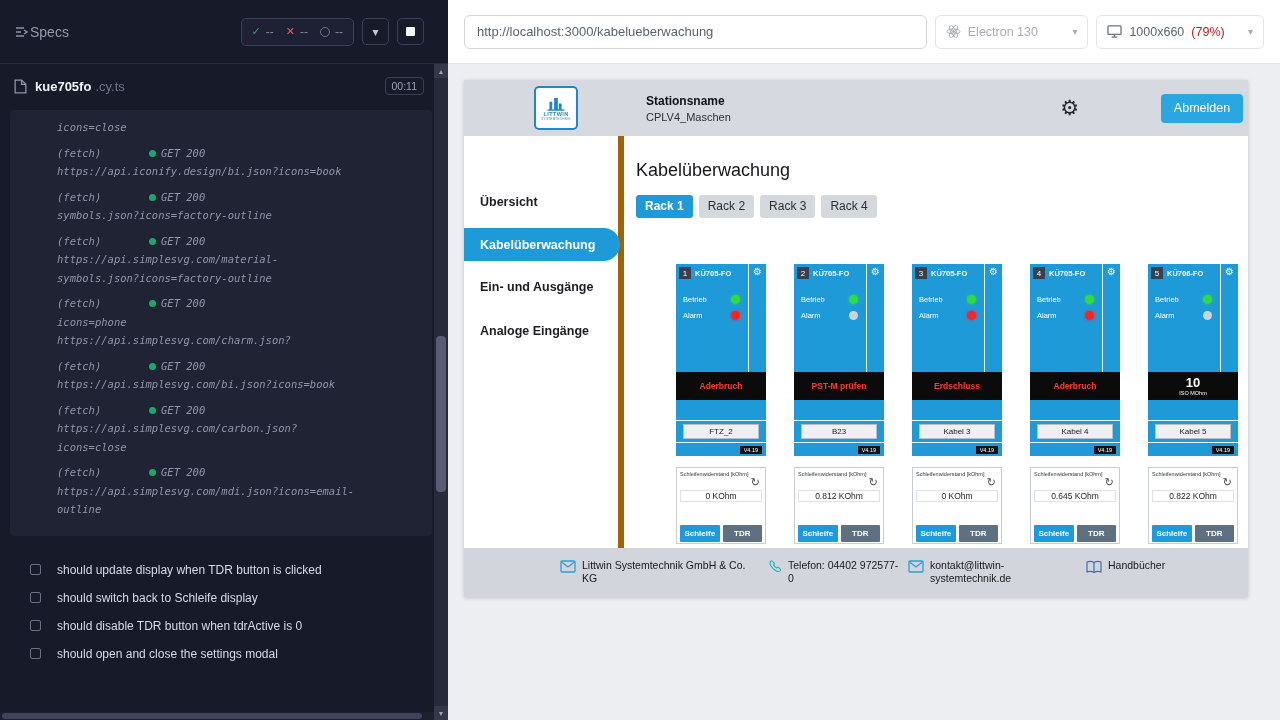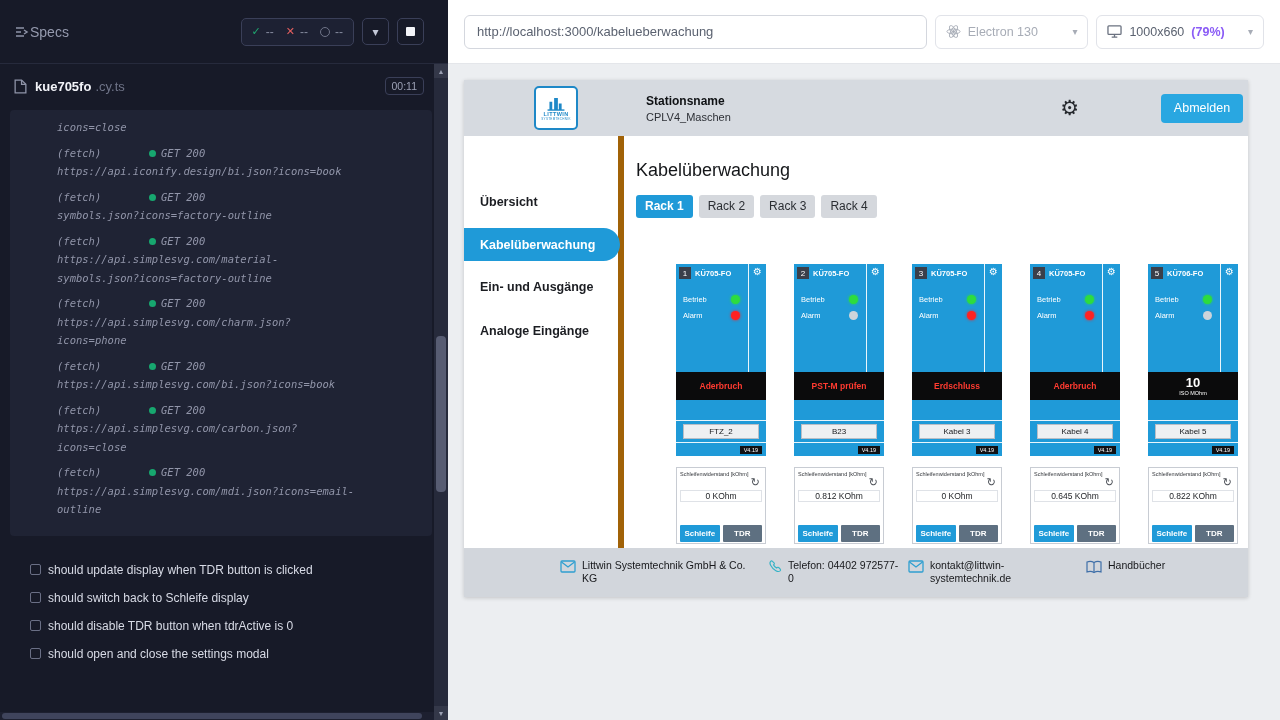--- a/index.html
+++ b/index.html
@@ -22,39 +22,39 @@
   .cy-spec-row{height:44px;display:flex;align-items:center;gap:8px;padding:0 24px 0 14px;}
   .spec-name{color:#f2f3f8;font-size:13px;font-weight:bold;}
   .spec-ext{color:#6f7488;font-size:13px;margin-left:-4px;}
   .spec-time{margin-left:auto;border:1px solid #3a3f58;border-radius:4px;padding:2px 6px;font-size:10.5px;color:#9ca1b5;}
   .cy-log{margin:2px 16px 0 10px;background:#1f2334;border-radius:4px;padding:8px 6px 10px 47px;}
   .log-entry{margin-bottom:7px;font-family:"DejaVu Sans Mono",monospace;font-style:italic;font-size:10.5px;line-height:18.5px;color:#9195a9;cursor:pointer;}
   .log-fetch{display:inline-block;width:92px;}
   .log-dot{display:inline-block;width:7px;height:7px;border-radius:50%;background:#17a76f;margin-right:5px;}
   .log-url{word-break:break-all;}
   .cy-tests{margin-top:20px;}
-  .cy-test{display:flex;align-items:center;gap:7px;padding-left:30px;height:28px;color:#d8dbe6;font-size:12px;cursor:pointer;}
+  .cy-test{display:flex;align-items:center;gap:16px;padding-left:30px;height:28px;color:#d8dbe6;font-size:12px;cursor:pointer;}
   .test-box{width:11px;height:11px;border:1.5px solid #6a6f85;border-radius:2px;flex:none;}
   .cy-scroll{position:absolute;right:0;top:64px;bottom:0;width:14px;background:#262a3b;}
   .cy-scroll .arrow{position:absolute;left:0;width:14px;height:14px;display:flex;align-items:center;justify-content:center;color:#9ba0b2;font-size:7px;background:#343849;cursor:pointer;}
   .arrow.up{top:0;}
   .arrow.down{bottom:0;}
   .cy-thumb{position:absolute;left:2px;top:272px;width:10px;height:156px;background:#575c72;border-radius:4px;cursor:pointer;}
   .cy-hscroll{position:absolute;left:0;bottom:0;width:434px;height:8px;background:#1d2030;}
   .cy-hthumb{position:absolute;left:2px;top:1px;width:420px;height:6px;background:#3f445c;border-radius:3px;}
 
   
   .right{position:absolute;left:448px;top:0;width:832px;height:720px;}
   .toolbar{height:64px;background:#fff;display:flex;align-items:center;padding:0 16px;gap:8px;border-bottom:1px solid #e4e6ea;}
   .url-box{width:464px;height:34px;border:1px solid #d4d7de;border-radius:6px;padding:0 12px;font-size:13px;color:#5b6270;background:#fff;font-family:inherit;outline:none;}
   .sel{height:34px;border:1px solid #e1e3e9;border-radius:6px;display:flex;align-items:center;gap:7px;padding:0 10px;background:#fff;cursor:pointer;}
   .sel.browser{width:154px;color:#a7acb6;font-size:12.5px;}
   .sel.viewport{width:168px;font-size:12.5px;}
   .vp-size{color:#5b6270;}
-  .vp-zoom{color:#8b5cf6;font-weight:bold;}
+  .vp-zoom{color:#b91c1c;}
   .chev2{margin-left:auto;color:#a7acb6;font-size:10px;line-height:1;}
   .stage{height:656px;background:#eceef1;padding:16px 0 0 16px;}
   .app{width:784px;height:517px;background:#fff;box-shadow:0 1px 4px rgba(0,0,0,.18);display:flex;flex-direction:column;}
 
   
   .app-header{height:56px;background:#d6dae0;display:flex;align-items:center;flex:none;}
   .logo{margin-left:70px;width:44px;height:44px;background:#fff;border:2px solid #1e88c7;border-radius:5px;display:flex;flex-direction:column;align-items:center;justify-content:center;flex:none;}
   .brand{font-size:5.5px;font-weight:bold;color:#1e88c7;letter-spacing:.4px;}
   .brand-sub{font-size:3px;color:#1e88c7;letter-spacing:.3px;}
   .station{margin-left:68px;}
@@ -182,22 +182,22 @@
       <div class="log-l1"><span class="log-fetch">(fetch)</span><span class="log-dot"></span><span>GET 200</span></div>
       <div class="log-url">symbols.json?icons=factory-outline</div>
     </div>
     <div class="log-entry">
       <div class="log-l1"><span class="log-fetch">(fetch)</span><span class="log-dot"></span><span>GET 200</span></div>
       <div class="log-url">https://api.simplesvg.com/material-</div>
       <div class="log-url">symbols.json?icons=factory-outline</div>
     </div>
     <div class="log-entry">
       <div class="log-l1"><span class="log-fetch">(fetch)</span><span class="log-dot"></span><span>GET 200</span></div>
+      <div class="log-url">icons=phone</div>
       <div class="log-url">https://api.simplesvg.com/charm.json?</div>
-      <div class="log-url">icons=phone</div>
     </div>
     <div class="log-entry">
       <div class="log-l1"><span class="log-fetch">(fetch)</span><span class="log-dot"></span><span>GET 200</span></div>
       <div class="log-url">https://api.simplesvg.com/bi.json?icons=book</div>
     </div>
     <div class="log-entry">
       <div class="log-l1"><span class="log-fetch">(fetch)</span><span class="log-dot"></span><span>GET 200</span></div>
       <div class="log-url">https://api.simplesvg.com/carbon.json?</div>
       <div class="log-url">icons=close</div>
     </div>

